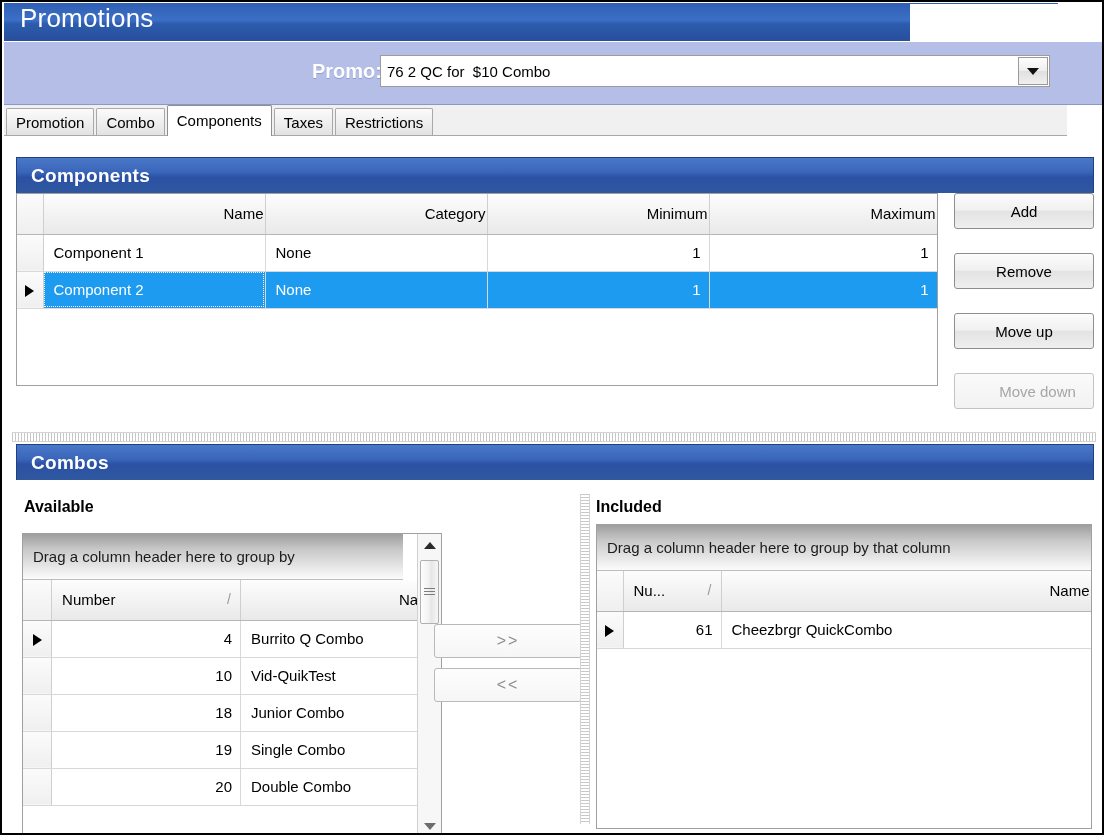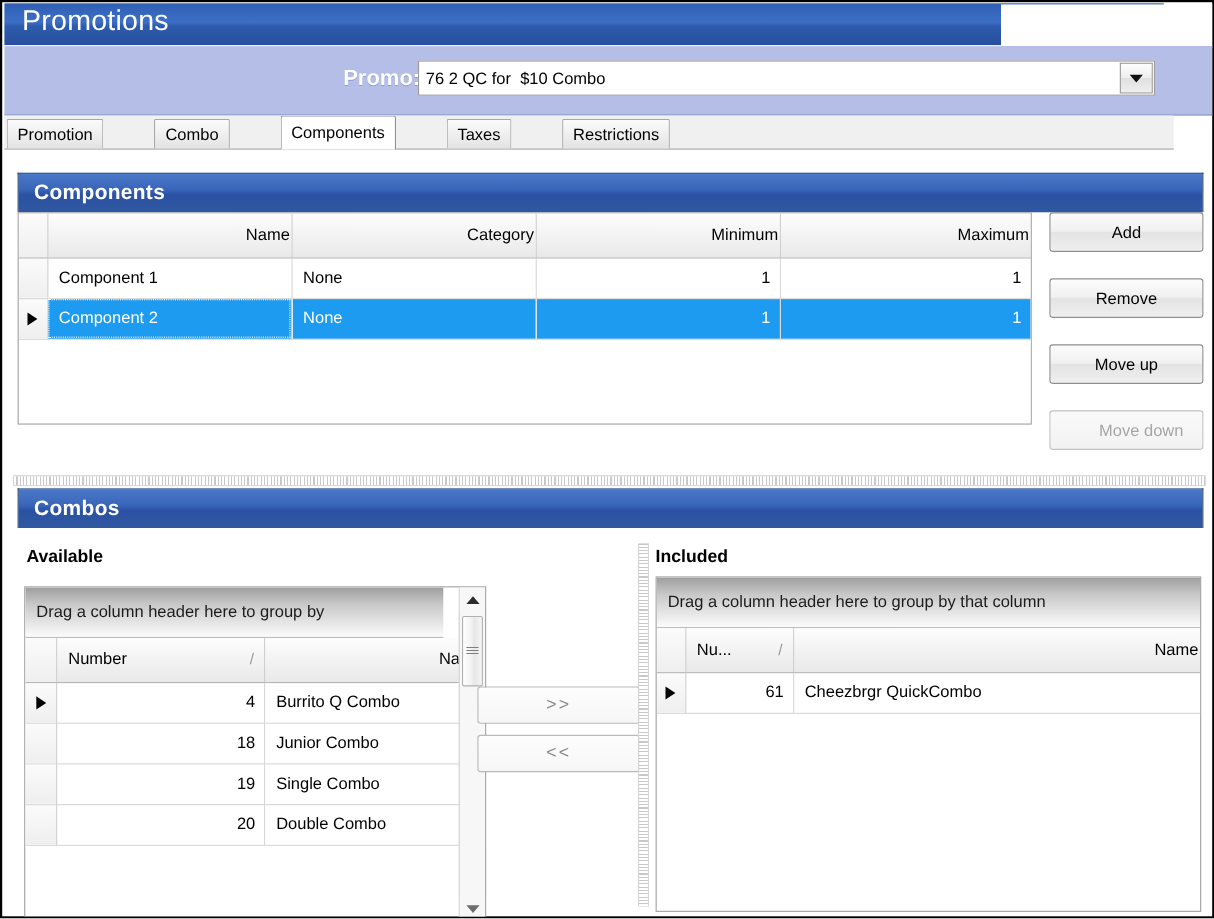--- a/index.html
+++ b/index.html
@@ -105,21 +105,20 @@
   .tabstrip {
     position: absolute;
     left: 2px; top: 103px;
     width: 1063px; height: 31px;
     background: #f0f0f0;
     border-bottom: 1px solid #a8a8a8;
     display: flex;
     align-items: flex-end;
     padding-left: 2px;
     box-sizing: border-box;
-    gap: 44px;
   }
   .tab {
     height: 27px;
     line-height: 27px;
     padding: 0 9px;
     margin-right: 2px;
     font-size: 15px;
     color: #000000;
     background: linear-gradient(to bottom, #fbfbfb 0%, #ededed 60%, #e2e2e2 100%);
     border: 1px solid #a8a8a8;
@@ -517,20 +516,25 @@
           </tr>
         </thead>
         <tbody id="available-body">
             <tr>
               <td class="indicator"><span class="row-arrow"></span></td>
               <td class="num">4</td>
               <td>Burrito Q Combo</td>
             </tr>
             <tr>
               <td class="indicator"></td>
+              <td class="num">10</td>
+              <td>Vid-QuikTest</td>
+            </tr>
+            <tr>
+              <td class="indicator"></td>
               <td class="num">18</td>
               <td>Junior Combo</td>
             </tr>
             <tr>
               <td class="indicator"></td>
               <td class="num">19</td>
               <td>Single Combo</td>
             </tr>
             <tr>
               <td class="indicator"></td>

